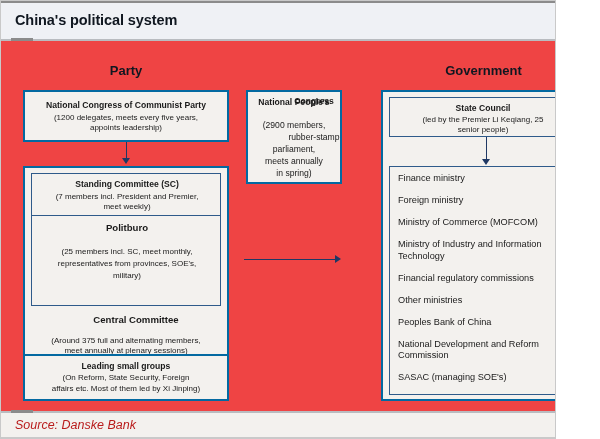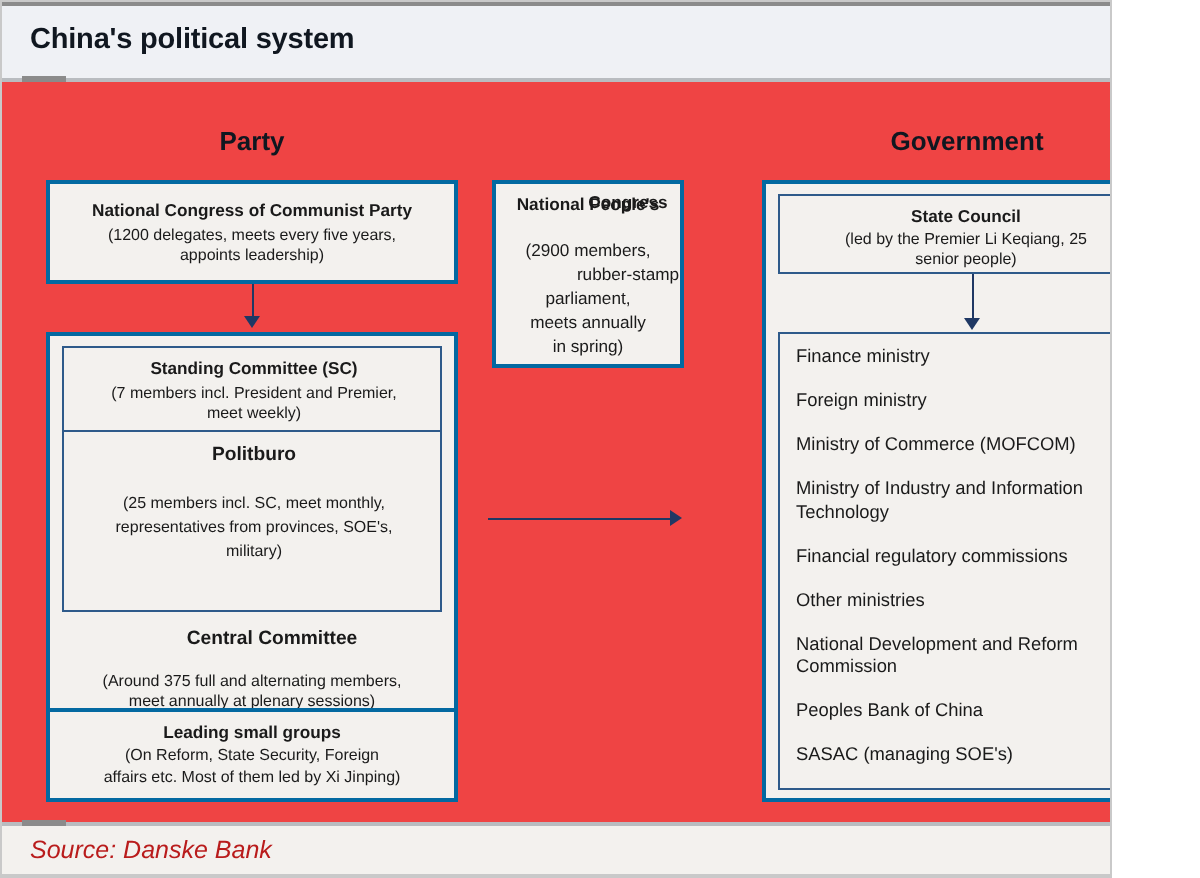--- a/index.html
+++ b/index.html
@@ -257,22 +257,22 @@
       <div class="arrow-head-down" style="left:99px; top:67px;"></div>
 
       <div class="box-inner" style="left:6px; top:74px; width:186px; height:229px; overflow:hidden;">
         <div class="ministry-list" style="left:0; top:0; width:186px;">
           <div class="ministry-item">Finance ministry</div>
           <div class="ministry-item">Foreign ministry</div>
           <div class="ministry-item">Ministry of Commerce (MOFCOM)</div>
           <div class="ministry-item">Ministry of Industry and Information Technology</div>
           <div class="ministry-item">Financial regulatory commissions</div>
           <div class="ministry-item">Other ministries</div>
+          <div class="ministry-item">Peoples Bank of China</div>
           <div class="ministry-item">National Development and Reform Commission</div>
-          <div class="ministry-item">Peoples Bank of China</div>
           <div class="ministry-item">SASAC (managing SOE's)</div>
         </div>
       </div>
     </div>
 
   </div>
 
   <div class="footer-rule"></div>
   <div class="footer-tick"></div>
   <div class="source-text">Source: Danske Bank</div>

